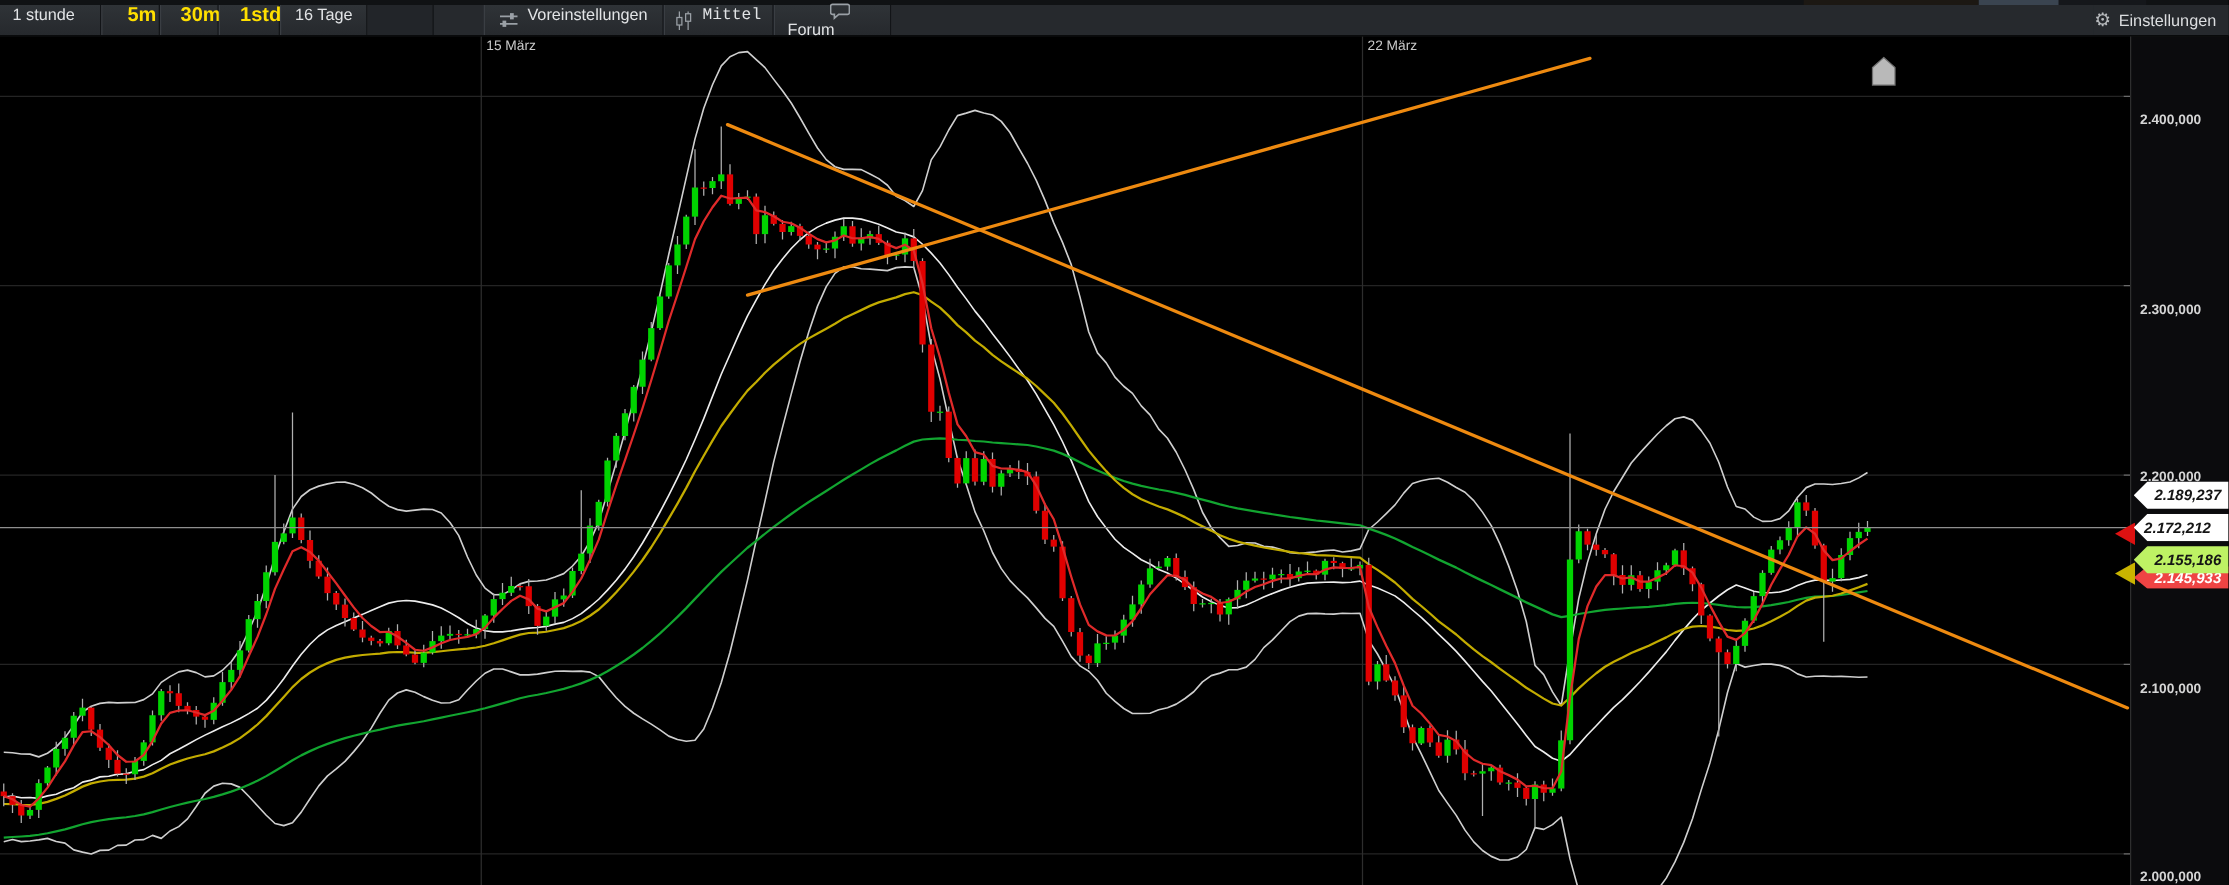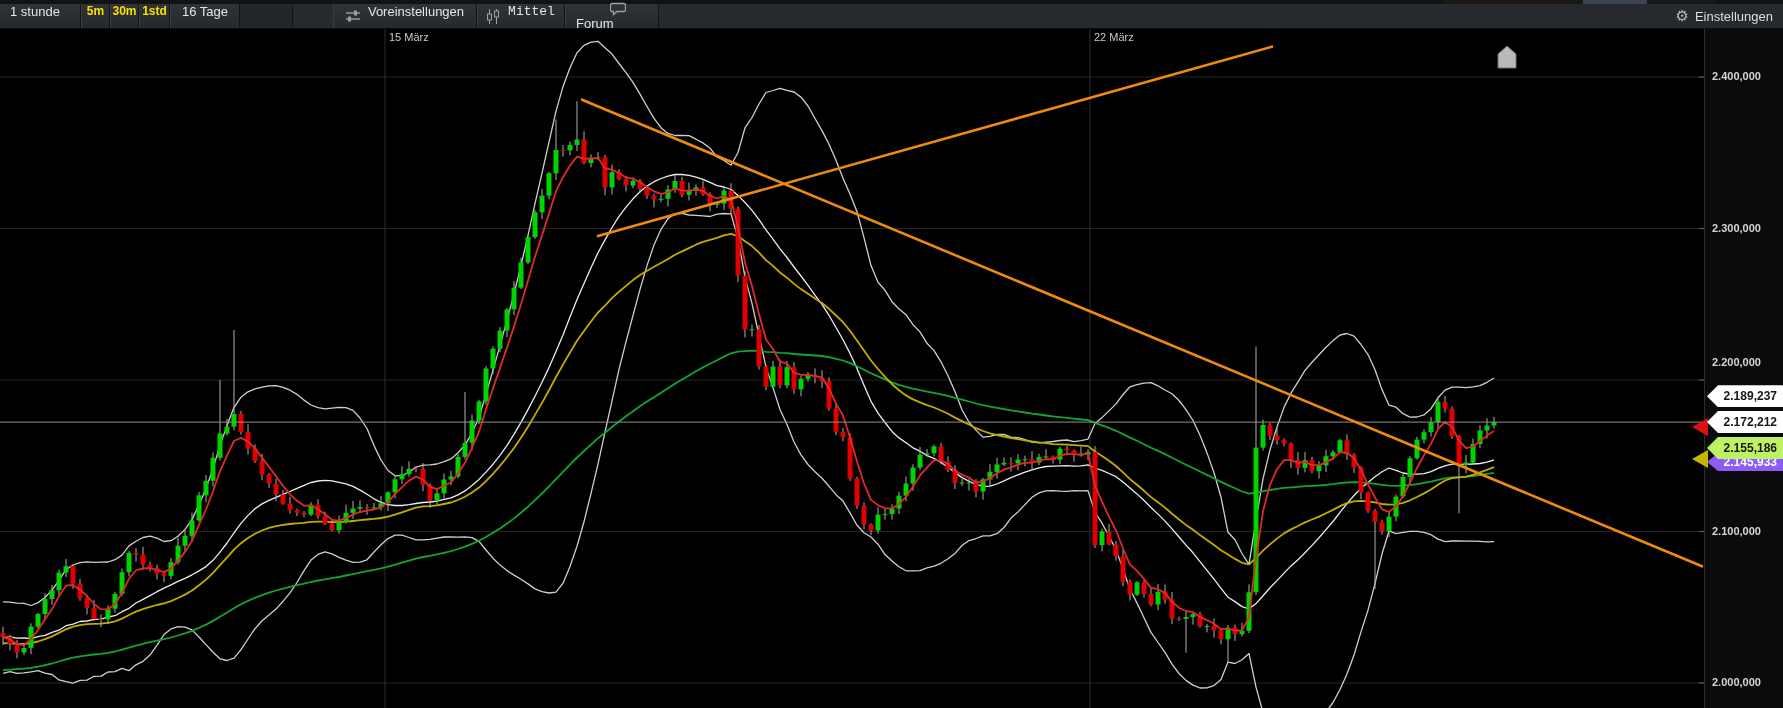--- a/index.html
+++ b/index.html
@@ -13,43 +13,43 @@
 
   
   .toolbar{position:absolute;left:0;top:4px;width:1783px;height:24px;background:#26292d;
            display:flex;align-items:stretch;z-index:5;border-bottom:1px solid #090a0b;}
   .tb-btn{display:flex;justify-content:center;height:100%;
           background:linear-gradient(#2f3337,#26292d);
           border-right:1px solid #121417;border-left:1px solid #3a3e43;
           color:#e2e4e6;font-size:13px;white-space:nowrap;cursor:default;}
   .tb-btn:first-child{border-left:none;}
   .tb-btn .txt{padding:0 10px;}
-  .tb-btn.tf{font-size:12px;font-weight:bold;color:#ffdf00;}
+  .tb-btn.tf{font-size:16px;font-weight:bold;color:#ffdf00;padding-left:18px;}
   .tb-gap{background:#222529;border-right:1px solid #121417;}
   .tb-fill{flex:1;background:#26292d;}
   .tb-right{display:flex;align-items:center;color:#dcdee0;font-size:13px;padding-right:10px;background:#26292d;}
   .tb-icon{display:inline-flex;align-items:center;justify-content:center;margin-left:9px;margin-right:-3px;}
   .gear{font-size:15px;color:#b7babd;margin-right:6px;}
 
   
   .chart{position:absolute;left:0;top:29px;width:1783px;height:679px;background:#000;}
   #chart-svg{position:absolute;left:0;top:0;}
   .date-label{position:absolute;top:2px;color:#c9c9c9;font-size:11px;font-weight:normal;z-index:2;}
 
   
   .y-axis{position:absolute;right:0;top:0;bottom:0;width:78px;background:#0b0b0d;
           border-left:1px solid #2e2e2e;z-index:3;}
   .y-tick{position:absolute;left:0;width:72px;text-align:left;padding-left:7px;
-          color:#d6d6d6;font-size:11px;font-weight:bold;}
+          color:#d6d6d6;font-size:11px;font-weight:bold;margin-top:20px;}
 
   
   .price-tag{position:absolute;right:0;width:76px;height:22px;line-height:22px;
              font-size:12px;font-weight:bold;text-align:right;padding-right:6px;
              box-sizing:border-box;
-             clip-path:polygon(11px 0,100% 0,100% 100%,11px 100%,0 50%);z-index:6;}
+             clip-path:polygon(11px 0,100% 0,100% 100%,11px 100%,0 50%);z-index:6;font-style:italic;}
   .tag-pointer{position:absolute;width:16px;height:18px;
                clip-path:polygon(0 50%,100% 0,100% 100%);z-index:5;}
 </style>
 </head>
 <body>
 
 <div class="topstrip" id="topstrip">
     <div class="seg" style="left: 1443px; width: 140px; background: rgb(28, 24, 19);"></div>
     <div class="seg" style="left: 1583px; width: 64px; background: rgb(58, 68, 80);"></div>
     <div class="seg" style="left: 1647px; width: 70px; background: rgb(21, 23, 27);"></div>
@@ -358,16 +358,16 @@
     <div class="y-tick" id="yt1" style="top: 192.5px;">2.300,000</div>
     <div class="y-tick" id="yt2" style="top: 327px;">2.200,000</div>
     <div class="y-tick" id="yt3" style="top: 495.5px;">2.100,000</div>
     <div class="y-tick" id="yt4" style="top: 647px;">2.000,000</div>
   </div>
 
   <div class="tag-pointer" id="tp1" style="background: rgb(221, 17, 17); left: 1692px; top: 389.099px;"></div>
   <div class="tag-pointer" id="tp2" style="background: rgb(201, 180, 0); left: 1692px; top: 420.893px;"></div>
 
   <div class="price-tag" id="ptag0" style="background: rgb(255, 255, 255); color: rgb(21, 21, 21); top: 356.306px;">2.189,237</div>
-  <div class="price-tag" id="ptag1" style="background: rgb(255, 255, 255); color: rgb(21, 21, 21); top: 382.099px;">2.172,212</div>
+  <div class="price-tag" id="ptag1" style="background: rgb(255, 255, 255); color: rgb(21, 21, 21); top: 382.099px; text-align: center;">2.172,212</div>
   <div class="price-tag" id="ptag2" style="background: #bef264; color: rgb(21, 21, 21); top: 407.893px;">2.155,186</div>
-  <div class="price-tag" id="ptag3" style="background: #8b5cf6; color: rgb(255, 255, 255); height: 18px; line-height: 18px; z-index: 4; top: 423.912px;">2.145,933</div>
+  <div class="price-tag" id="ptag3" style="background: #ef4444; color: rgb(255, 255, 255); height: 18px; line-height: 18px; z-index: 4; top: 423.912px;">2.145,933</div>
 </div>
 
 </body></html>

